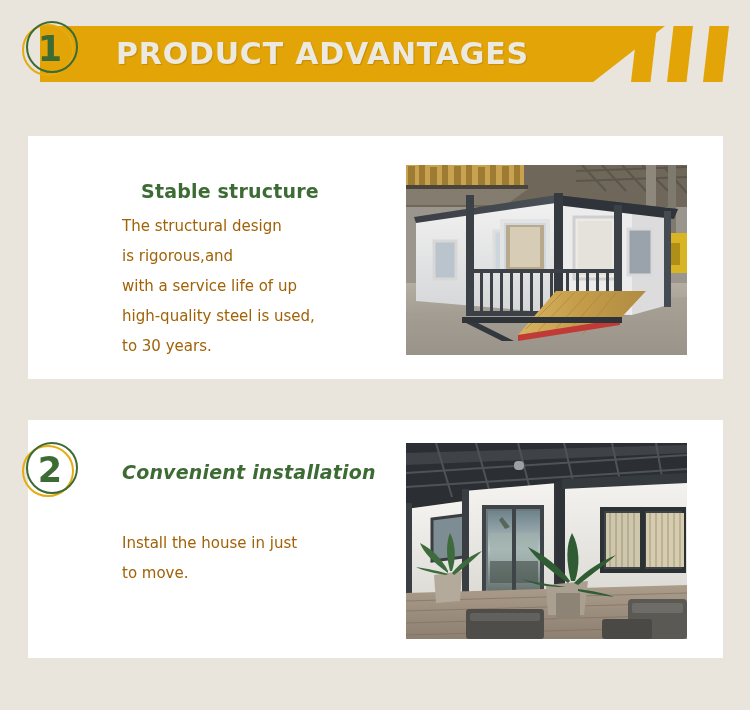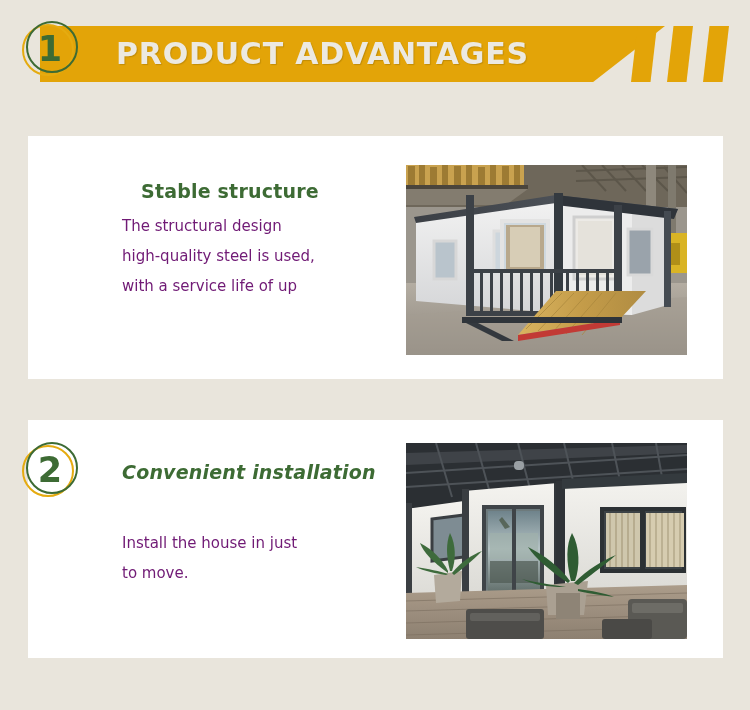--- a/index.html
+++ b/index.html
@@ -124,21 +124,21 @@
     white-space: nowrap;
   }
   .heading-1 { top: 180px; margin-left: 19px; }
   .heading-2 { top: 461px; font-style: italic; }
 
   .card-body {
     position: absolute;
     left: 122px;
     font-size: 15px;
     line-height: 30px;
-    color: #701a75;
+    color: #a16207;
     width: 270px;
   }
   .body-1 { top: 211px; }
   .body-2 { top: 528px; }
   .card-body span { display: block; white-space: nowrap; }
 
   
   .photo {
     position: absolute;
     left: 406px;
@@ -166,22 +166,24 @@
 <div class="badge badge-1">
   <div class="ring ring-gold"></div>
   <div class="ring ring-green"></div>
   <div class="badge-num">1</div>
 </div>
 
 <div class="card-heading heading-1">Stable structure</div>
 
 <div class="card-body body-1">
   <span>The structural design</span>
+  <span>is rigorous,and</span>
+  <span>with a service life of up</span>
   <span>high-quality steel is used,</span>
-  <span>with a service life of up</span>
+  <span>to 30 years.</span>
 </div>
 
 <div class="photo photo-1">
   <svg viewBox="0 0 281 190" preserveAspectRatio="none">
     <defs>
       <linearGradient id="floorG" x1="0" y1="0" x2="0" y2="1">
         <stop offset="0" stop-color="#b4ada2"></stop>
         <stop offset="1" stop-color="#8e887f"></stop>
       </linearGradient>
       <linearGradient id="wallG" x1="0" y1="0" x2="0" y2="1">

